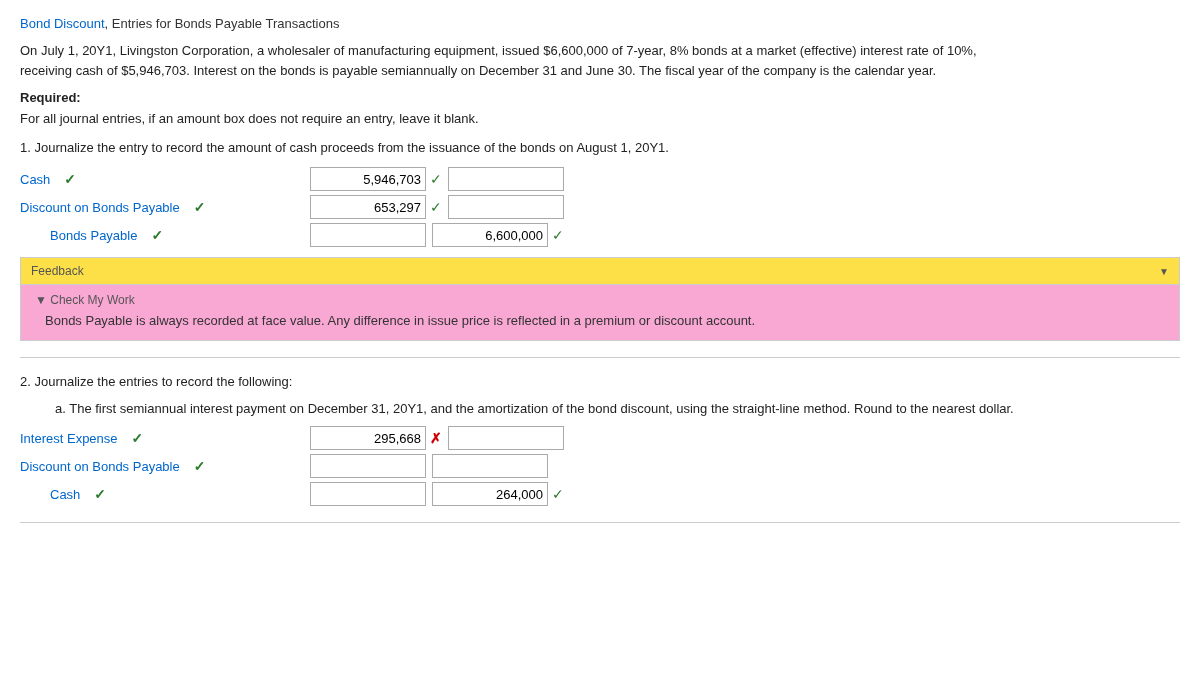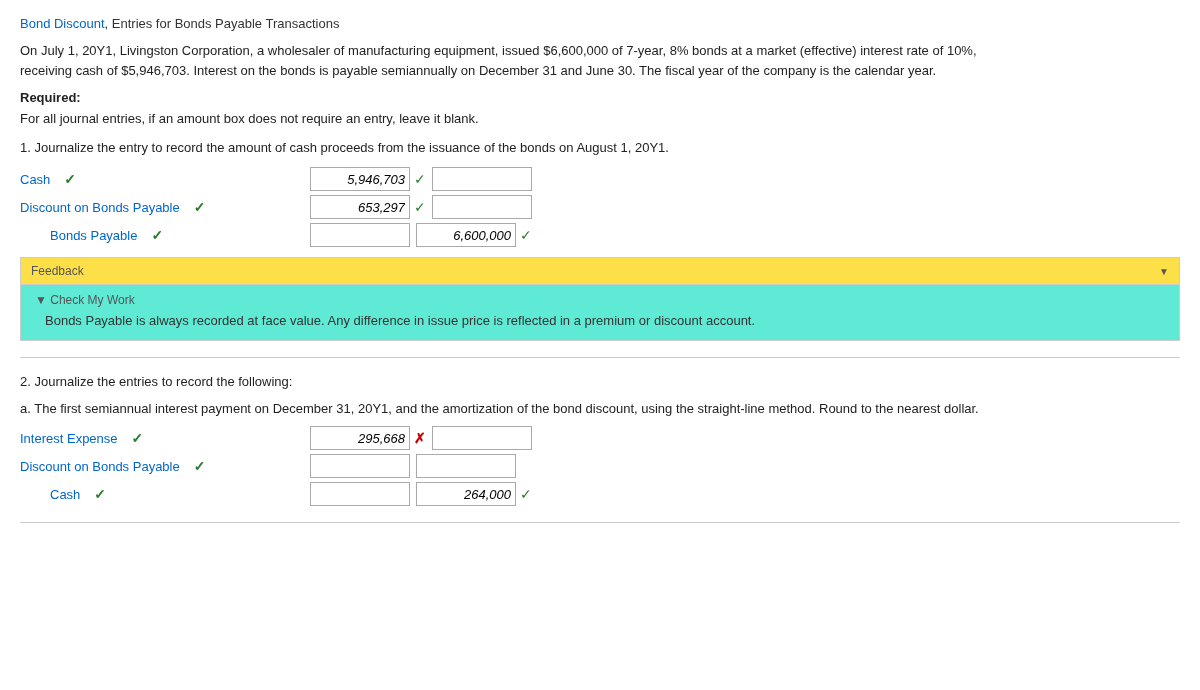--- a/index.html
+++ b/index.html
@@ -58,28 +58,27 @@
     }
     .account-label.indented {
       padding-left: 30px;
     }
     .check-green {
       color: #2a7a2a;
       font-weight: bold;
       font-size: 14px;
     }
     .input-box {
-      width: 100px;
+      width: 116px;
       height: 24px;
       border: 1px solid #aaa;
       background: #fff;
       font-size: 13px;
       text-align: right;
       padding-right: 4px;
-      font-style: italic;
     }
     .input-box.filled {
       background: #fff;
     }
     .input-box.empty {
       background: #fff;
     }
     .field-check {
       margin-left: 4px;
       color: #2a7a2a;
@@ -114,21 +113,21 @@
       margin-bottom: 0;
     }
     .feedback-bar .feedback-label {
       color: #555;
     }
     .feedback-bar .arrow {
       color: #555;
       font-size: 10px;
     }
     .check-my-work {
-      background: #5eead4;
+      background: #f9a8d4;
       border: 1px solid #ccc;
       border-top: none;
       padding: 8px 14px 12px 14px;
     }
     .check-my-work .cmw-header {
       font-size: 12px;
       color: #555;
       margin-bottom: 6px;
       display: flex;
       align-items: center;
@@ -144,20 +143,21 @@
       border: none;
       border-top: 1px solid #ccc;
       margin: 16px 0;
     }
     .sub-section {
       margin-bottom: 10px;
     }
     .sub-header {
       font-size: 13px;
       margin-bottom: 10px;
+      margin-left: 35px;
     }
   </style>
 </head>
 <body>
 
 <div class="title-line">
   <span class="link-text">Bond Discount</span><span>, Entries for Bonds Payable Transactions</span>
 </div>
 
 <div class="paragraph">

